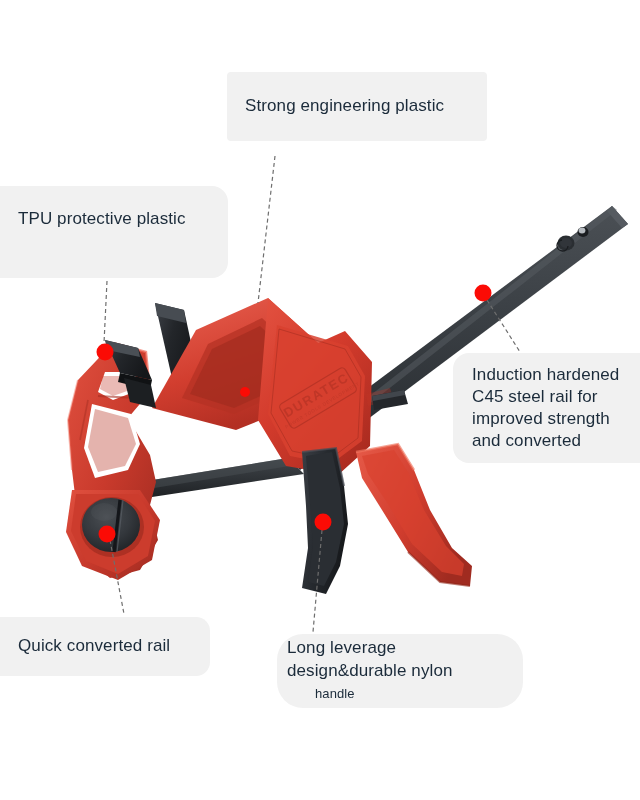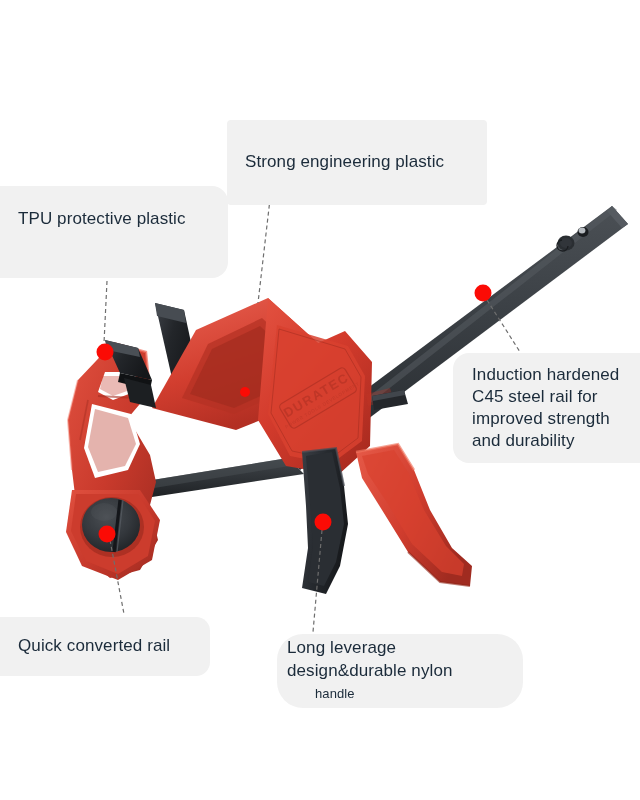--- a/index.html
+++ b/index.html
@@ -36,24 +36,23 @@
     display:block;
     font-size:17px;
     letter-spacing:0.1px;
     white-space:pre-line;
   }
   .callout .small{
     font-size:13px;
     margin-left:28px;
   }
   #callout-plastic{
-    left:227px;top:72px;width:260px;height:85px;
+    left:227px;top:72px;width:260px;height:69px;
     padding:0 0 0 18px;
     border-radius:4px;
-    margin-top:48px;
   }
   #callout-tpu{
     left:-22px;top:186px;width:250px;height:92px;
     padding:0 0 26px 40px;
     border-radius:0 16px 16px 0;
   }
   #callout-rail{
     left:453px;top:353px;width:205px;height:110px;
     padding:0 0 0 19px;
     border-radius:16px 0 0 16px;
@@ -279,21 +278,21 @@
   </div>
 
   <div class="callout" id="callout-tpu">
     <span class="txt">TPU protective plastic</span>
   </div>
 
   <div class="callout" id="callout-rail">
     <span class="txt">Induction hardened
 C45 steel rail for
 improved strength
-and durability</span>
+and converted</span>
   </div>
 
   <div class="callout" id="callout-knob">
     <span class="txt">Quick converted rail</span>
   </div>
 
   <div class="callout" id="callout-handle">
     <span class="txt"><span>Long leverage
 design&amp;durable nylon </span><span class="small">handle</span></span>
   </div>

